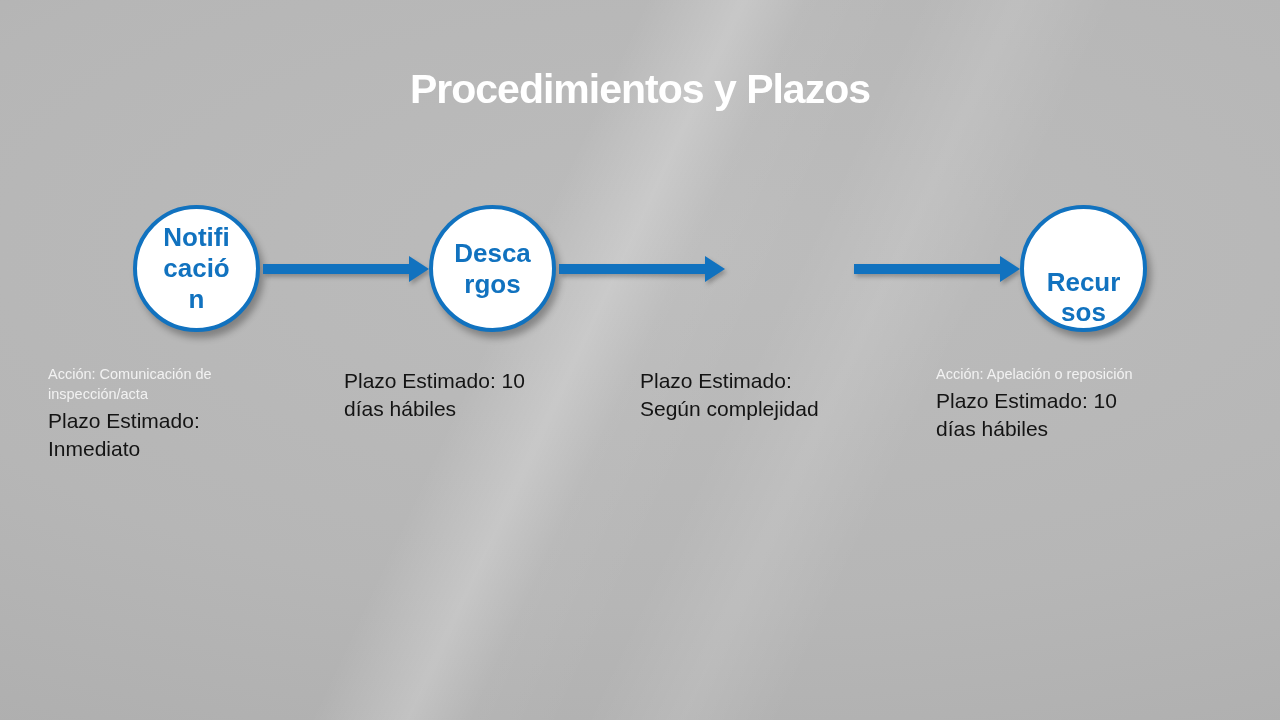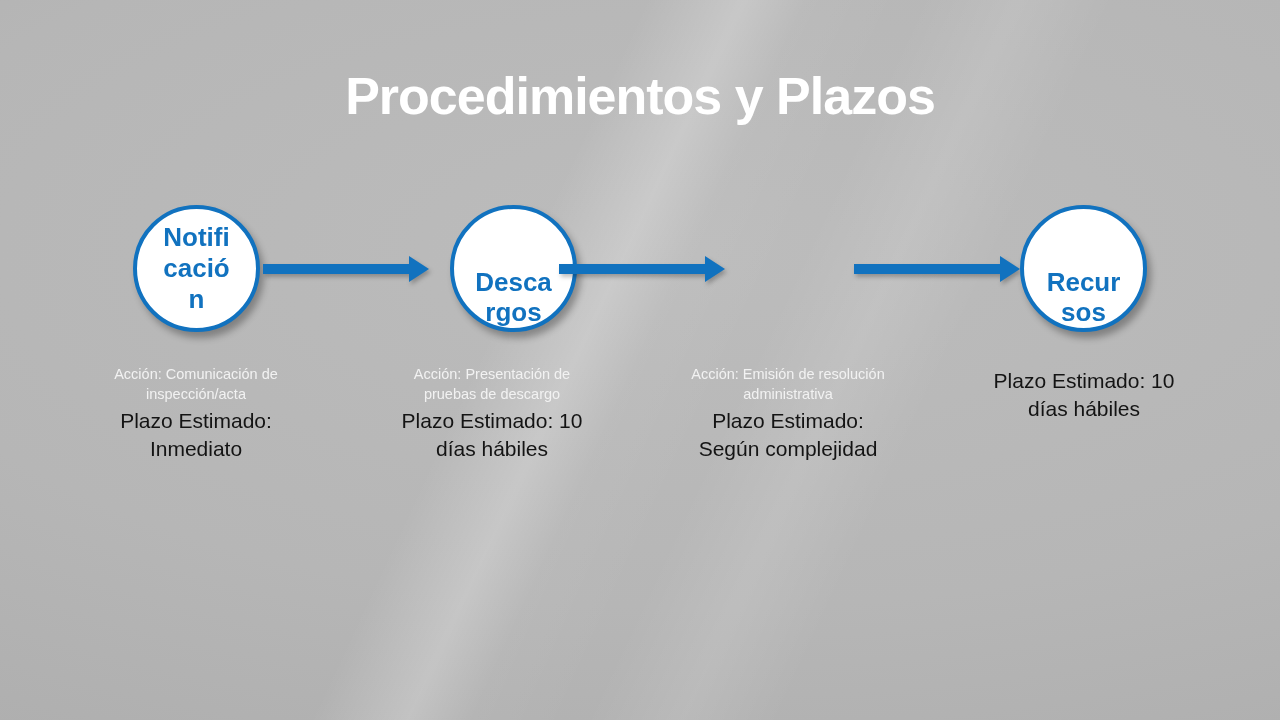--- a/index.html
+++ b/index.html
@@ -16,21 +16,21 @@
       radial-gradient(ellipse 120% 90% at 55% 35%, #bcbcbc 0%, #b6b6b6 55%, #acacac 100%);
     overflow: hidden;
   }
 
   .slide-title {
     position: absolute;
     top: 66px;
     left: 0;
     width: 100%;
     text-align: center;
-    font-size: 52px;
+    font-size: 41px;
     font-weight: bold;
     letter-spacing: -1px;
     color: #ffffff;
   }
 
   .diagram {
     position: absolute;
     top: 205px;
     left: 0;
     width: 1164px;
@@ -45,21 +45,21 @@
     background: #ffffff;
     border: 4px solid #1172bf;
     border-radius: 50%;
     display: flex;
     align-items: center;
     justify-content: center;
     text-align: center;
     box-shadow: 4px 6px 7px rgba(0,0,0,0.30);
   }
   .circle-1 { left: 133px; }
-  .circle-2 { left: 450px; align-items: flex-end; }
+  .circle-2 { left: 429px; }
   .circle-3 { left: 725px; }
   .circle-4 { left: 1020px; align-items: flex-end; }
 
   .circle-label {
     color: #1172bf;
     font-weight: bold;
     font-size: 26px;
     line-height: 1.18;
     white-space: pre-line;
   }
@@ -97,21 +97,21 @@
   .descriptions {
     position: absolute;
     top: 364px;
     left: 0;
     width: 1280px;
   }
   .desc-col {
     position: absolute;
     top: 0;
     width: 296px;
-    text-align: center;
+    text-align: left;
   }
   .desc-col-1 { left: 48px; }
   .desc-col-2 { left: 344px; }
   .desc-col-3 { left: 640px; }
   .desc-col-4 { left: 936px; }
 
   .accion-text {
     font-size: 14.5px;
     line-height: 1.38;
     color: #f2f2f2;
@@ -171,33 +171,30 @@
   <div class="descriptions">
 
     <div class="desc-col desc-col-1">
       <div class="accion-text">Acción: Comunicación de
 inspección/acta</div>
       <div class="plazo-text">Plazo Estimado:
 Inmediato</div>
     </div>
 
     <div class="desc-col desc-col-2">
-      <div class="accion-text">Acción: Presentación de
-pruebas de descargo</div>
       <div class="plazo-text">Plazo Estimado: 10
 días hábiles</div>
     </div>
 
     <div class="desc-col desc-col-3">
-      <div class="accion-text">Acción: Emisión de resolución
-administrativa</div>
       <div class="plazo-text">Plazo Estimado:
 Según complejidad</div>
     </div>
 
     <div class="desc-col desc-col-4">
+      <div class="accion-text">Acción: Apelación o reposición</div>
       <div class="plazo-text">Plazo Estimado: 10
 días hábiles</div>
     </div>
 
   </div>
 
 </div>
 
 </body></html>

